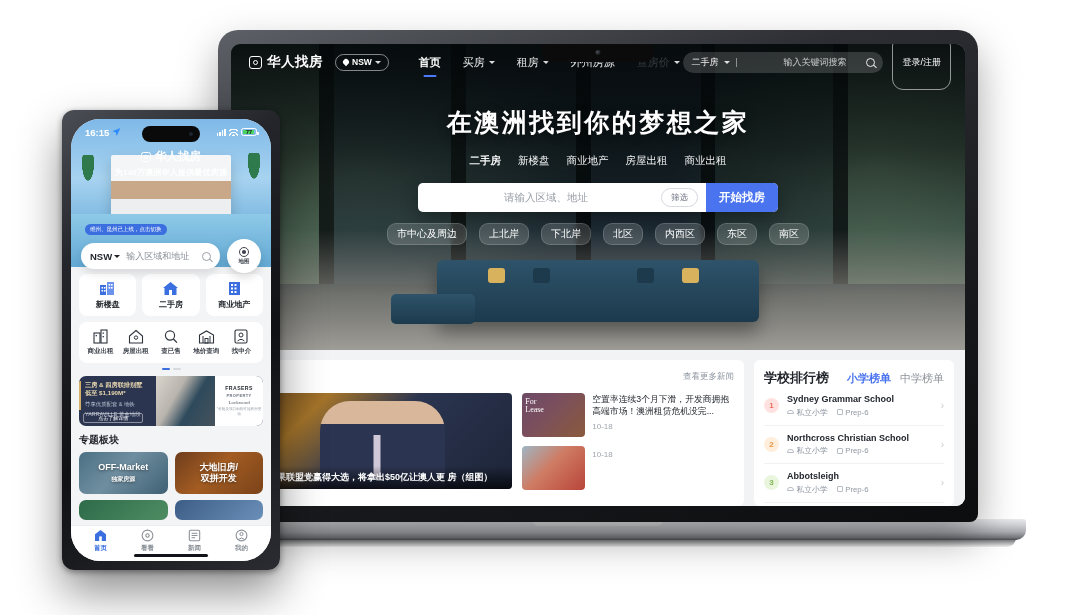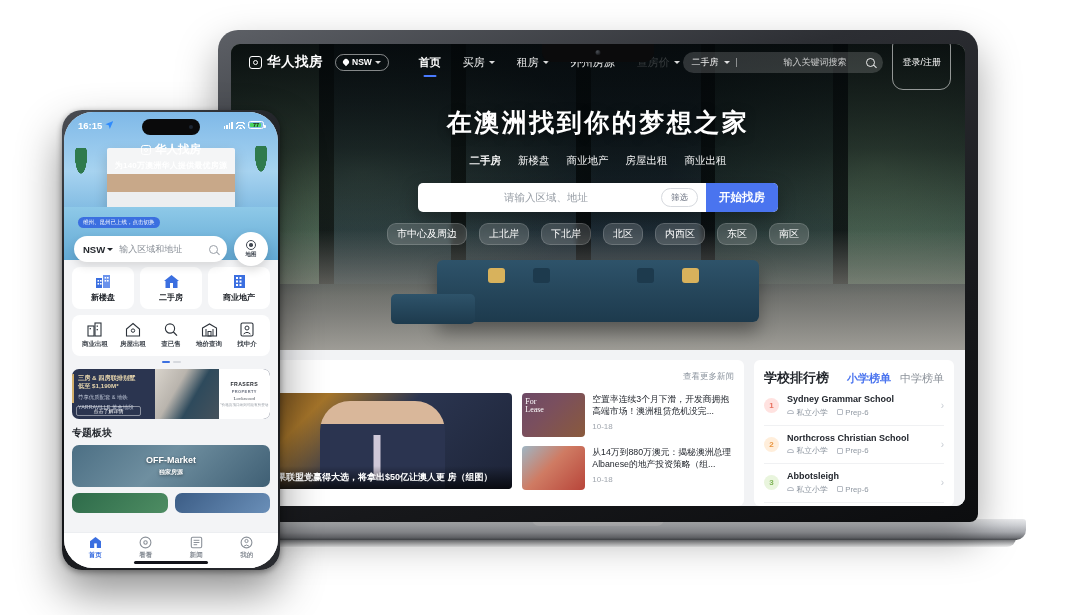--- a/index.html
+++ b/index.html
@@ -225,23 +225,23 @@
   .school-name{ font-size:9px; color:#23272e; font-weight:600; white-space:nowrap; overflow:hidden; text-overflow:ellipsis;}
   .school-meta{ margin-top:2.5px; display:flex; gap:9px; font-size:7.8px; color:#9098a2; }
   .school-meta span{ display:flex; align-items:center; gap:2.5px; }
   .mini-sq{ width:6px;height:6px;border:1px solid #b8bdc5; border-radius:1px; }
   .mini-cap{ width:7px;height:4px;border:1px solid #b8bdc5; border-radius:3px 3px 0 0;}
   .chev{ color:#c7ccd3; font-size:10px; flex:none; }
 
   
   #phone { position:absolute; left:62px; top:110px; width:218px; height:460px; z-index:60; }
   .phone-frame{
-    position:absolute; inset:0; border-radius:20px;
+    position:absolute; inset:0; border-radius:12px;
     background: linear-gradient(145deg,#4b4e54 0%,#24262b 25%,#101114 60%,#2a2c31 100%);
-    padding:2px; box-shadow: 0 22px 45px rgba(0,0,0,.45), 0 2px 6px rgba(0,0,0,.4);
+    padding:9px; box-shadow: 0 22px 45px rgba(0,0,0,.45), 0 2px 6px rgba(0,0,0,.4);
   }
   .phone-screen{
     position:relative; width:100%; height:100%; border-radius:29px; overflow:hidden;
     background:#f3f4f6;
   }
   .ph-hero{
     position:relative; height:148px;
     background: linear-gradient(180deg,#7fb9e8 0%,#a7d3f0 40%,#79b6df 72%,#5fa2cf 100%);
     overflow:hidden;
   }
@@ -492,21 +492,20 @@
                   <div class="news-item">
                     <div class="news-thumb nt1"></div>
                     <div>
                       <div class="news-item-text">空置率连续3个月下滑，开发商拥抱高端市场！澳洲租赁危机没完...</div>
                       <div class="news-date">10-18</div>
                     </div>
                   </div>
                   <div class="news-item">
                     <div class="news-thumb nt2"></div>
                     <div>
-                      <div class="news-item-text">从14万到880万澳元：揭秘澳洲总理Albanese的地产投资策略（组...</div>
                       <div class="news-date">10-18</div>
                     </div>
                   </div>
                 </div>
               </div>
             </div>
 
             <div class="school-col">
               <div class="school-head">
                 <div class="school-title">学校排行榜</div>
@@ -743,20 +742,24 @@
             </div>
           </div>
 
           <div class="topic-title">专题板块</div>
 
           <div class="topic-row">
             <div class="topic-card tc1">
               <div class="tc-t">OFF-Market</div>
               <div class="tc-s">独家房源</div>
             </div>
+            <div class="topic-card tc2">
+              <div class="tc-t" style="white-space:pre-line">大地旧房/
+双拼开发</div>
+            </div>
           </div>
 
           <div class="topic-row2">
             <div class="topic-card2 tc3"></div>
             <div class="topic-card2 tc4"></div>
           </div>
         </div>
 
         <div class="ph-tabbar">
           <div class="tab active">

